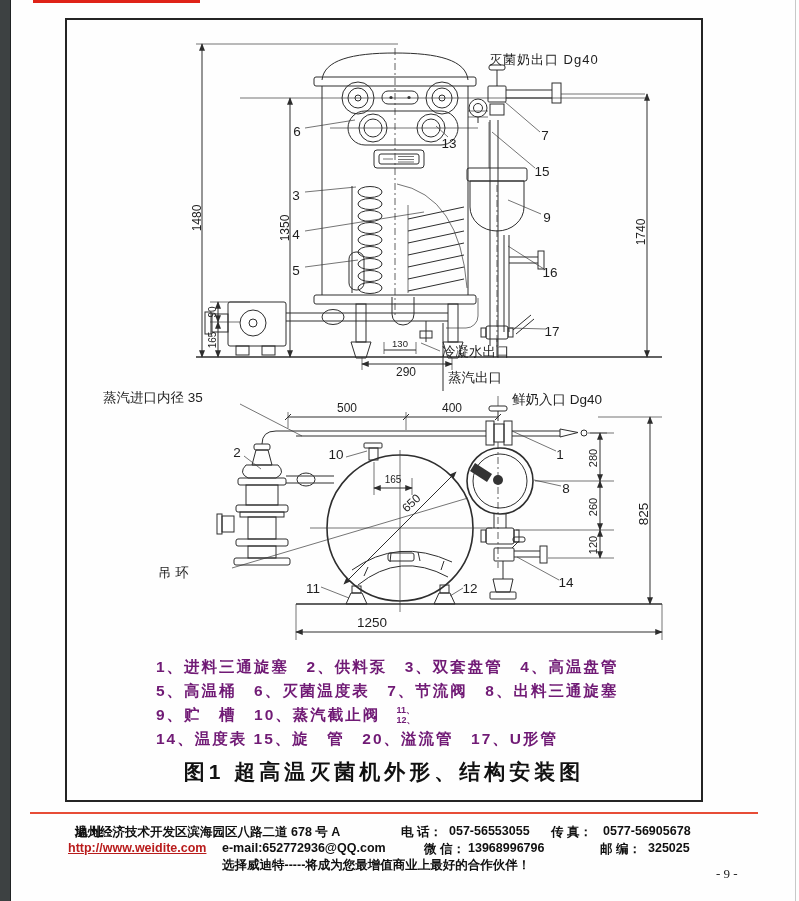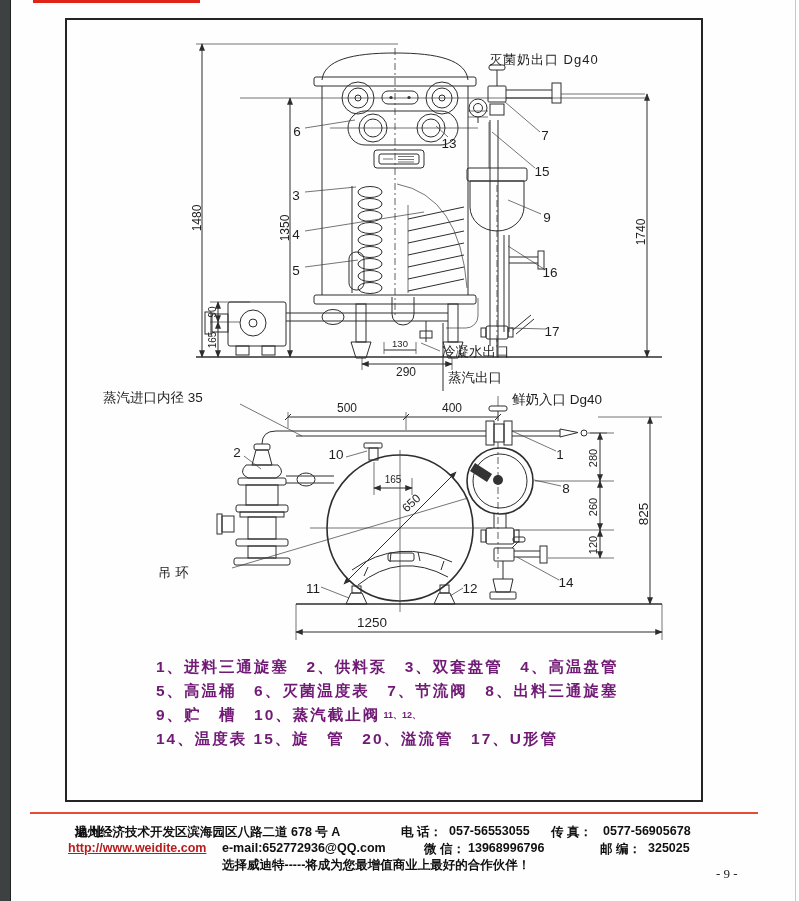--- a/index.html
+++ b/index.html
@@ -18,22 +18,22 @@
   .sd{stroke:#3a3a3a;fill:none;stroke-width:0.8;stroke-dasharray:7 3 2 3;}
   .dk{fill:#333;stroke:none;}
   .tx{font-size:13px;letter-spacing:1px;}
   .tc{font-size:13.5px;}
   .td{font-size:12px;}
   .t11{font-size:11px;}
   .t10{font-size:10px;}
   .t95{font-size:9.5px;}
   .parts{position:absolute;left:156px;top:655px;width:494px;font-weight:bold;font-size:15.5px;
          line-height:24px;letter-spacing:2px;color:#701a75;}
-  .stack{display:inline-flex;flex-direction:row;vertical-align:middle;font-size:9px;
-         line-height:9.5px;letter-spacing:0;margin:0 3px;}
+  .stack{display:inline-flex;flex-direction:column;vertical-align:middle;font-size:9px;
+         line-height:9.5px;letter-spacing:0;margin:0 16px;}
   .caption{position:absolute;left:67px;top:758px;width:634px;text-align:center;
            font-size:21px;font-weight:900;letter-spacing:4px;color:#111;}
   .footer{position:absolute;left:0;top:0;width:689px;height:901px;font-weight:bold;
           font-size:12.5px;color:#101010;}
   .footer span{position:absolute;white-space:nowrap;}
   .link{color:#b91c1c;text-decoration:underline;cursor:pointer;}
   .pageno{position:absolute;left:716px;top:866px;font-family:"Liberation Serif",serif;
           font-size:13px;color:#222;}
 </style>
 </head>
@@ -372,20 +372,21 @@
     <div><span>5、高温桶　6、灭菌温度表　7、节流阀　8、出料三通旋塞</span></div>
     <div>
       <span>9、贮　槽　10、蒸汽截止阀</span><span class="stack">
           <span>11、</span>
           <span>12、</span>
         </span>
     </div>
     <div><span>14、温度表 15、旋　管　20、溢流管　17、U形管</span></div>
   </div>
 
+  <div class="caption">图1 超高温灭菌机外形、结构安装图</div>
 
   <div class="red-bottom"></div>
 
   <div class="footer">
     <span style="left:75px;top:824px">
         <span>地 址：</span>
         <span>温州经济技术开发区滨海园区八路二道 678 号 A</span>
       </span>
     <span style="left:401px;top:824px">电 话：</span>
     <span style="left:449px;top:824px">057-56553055</span>

